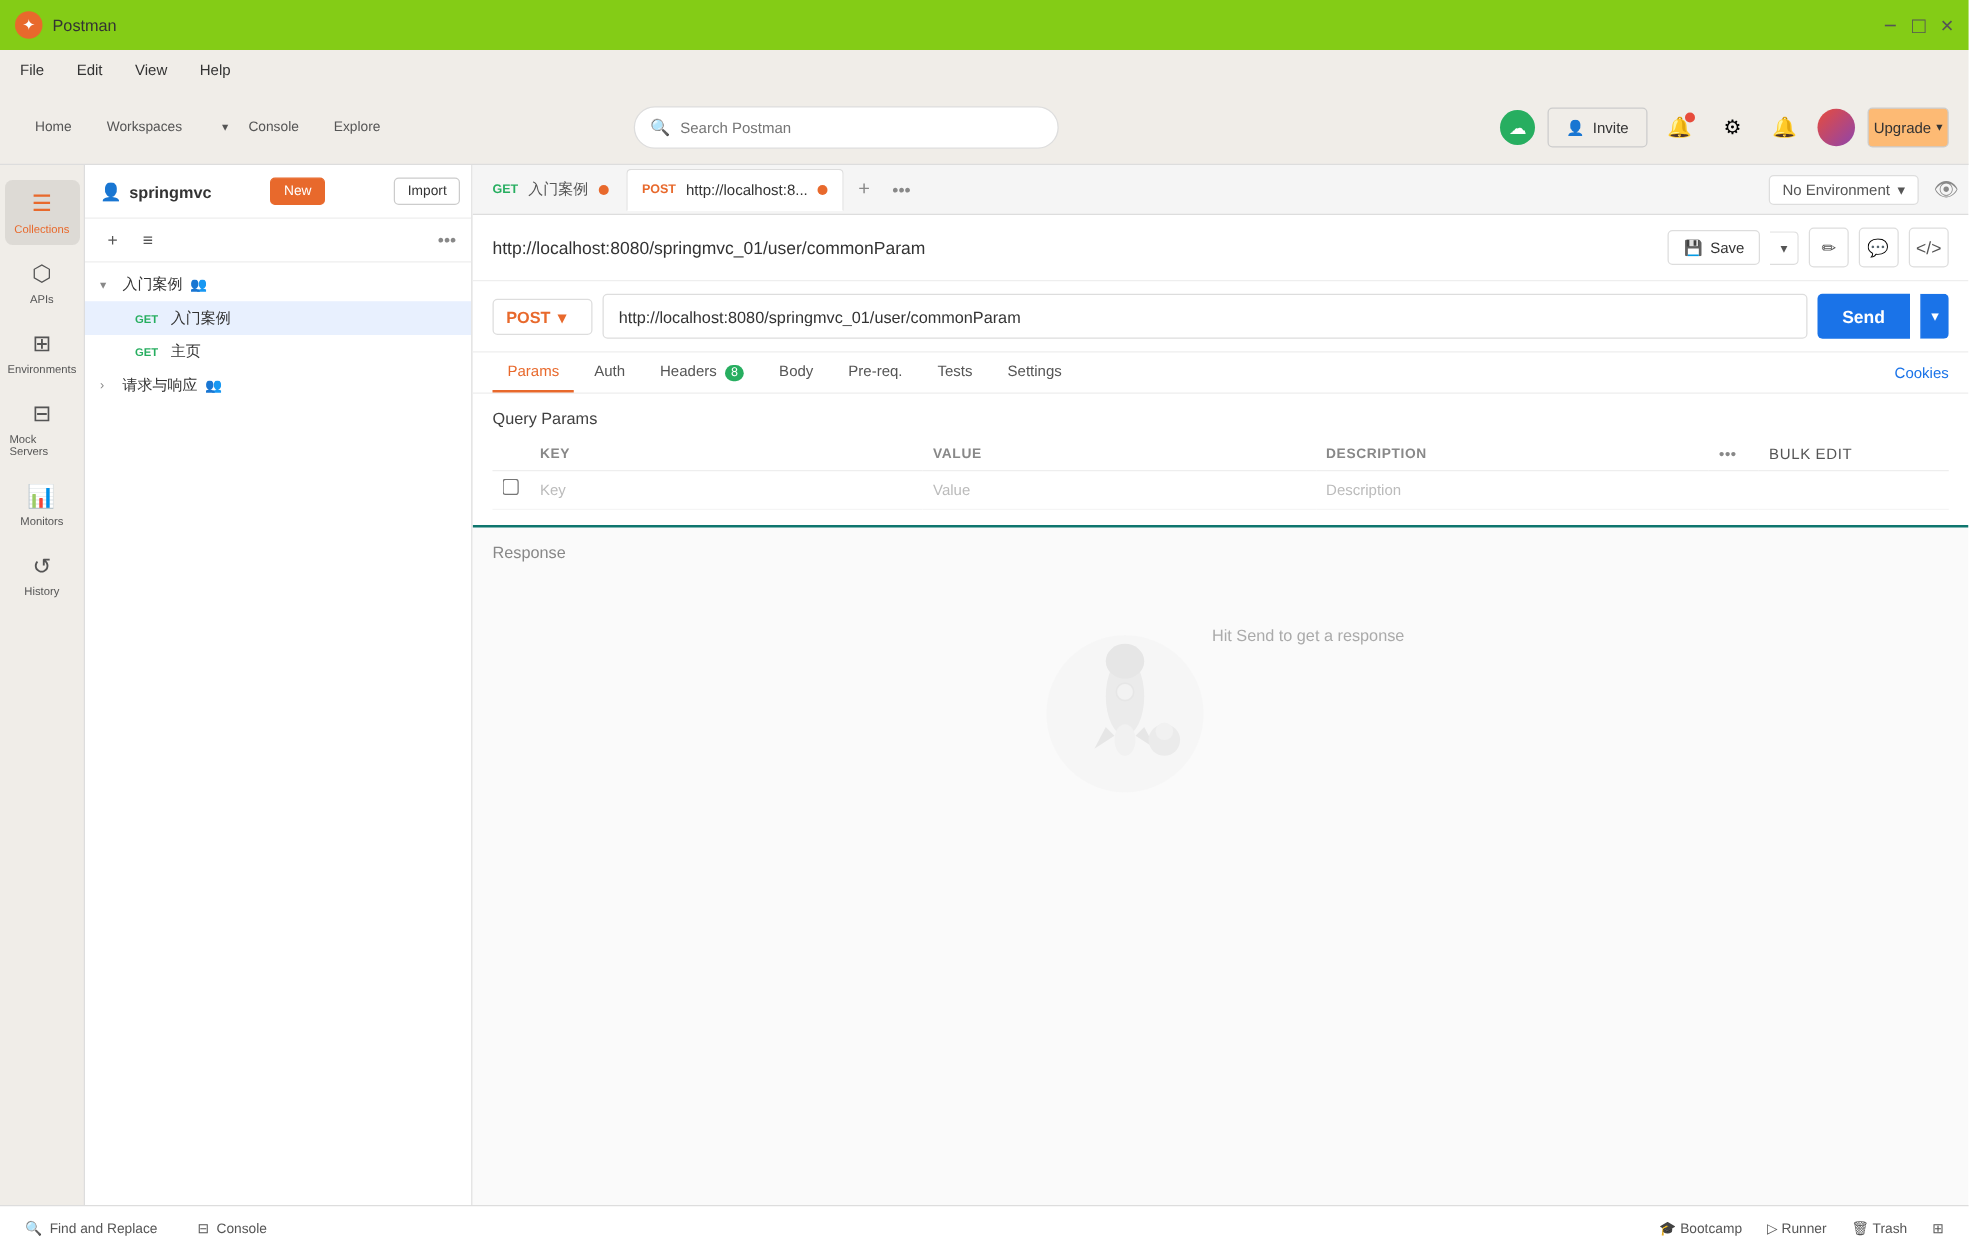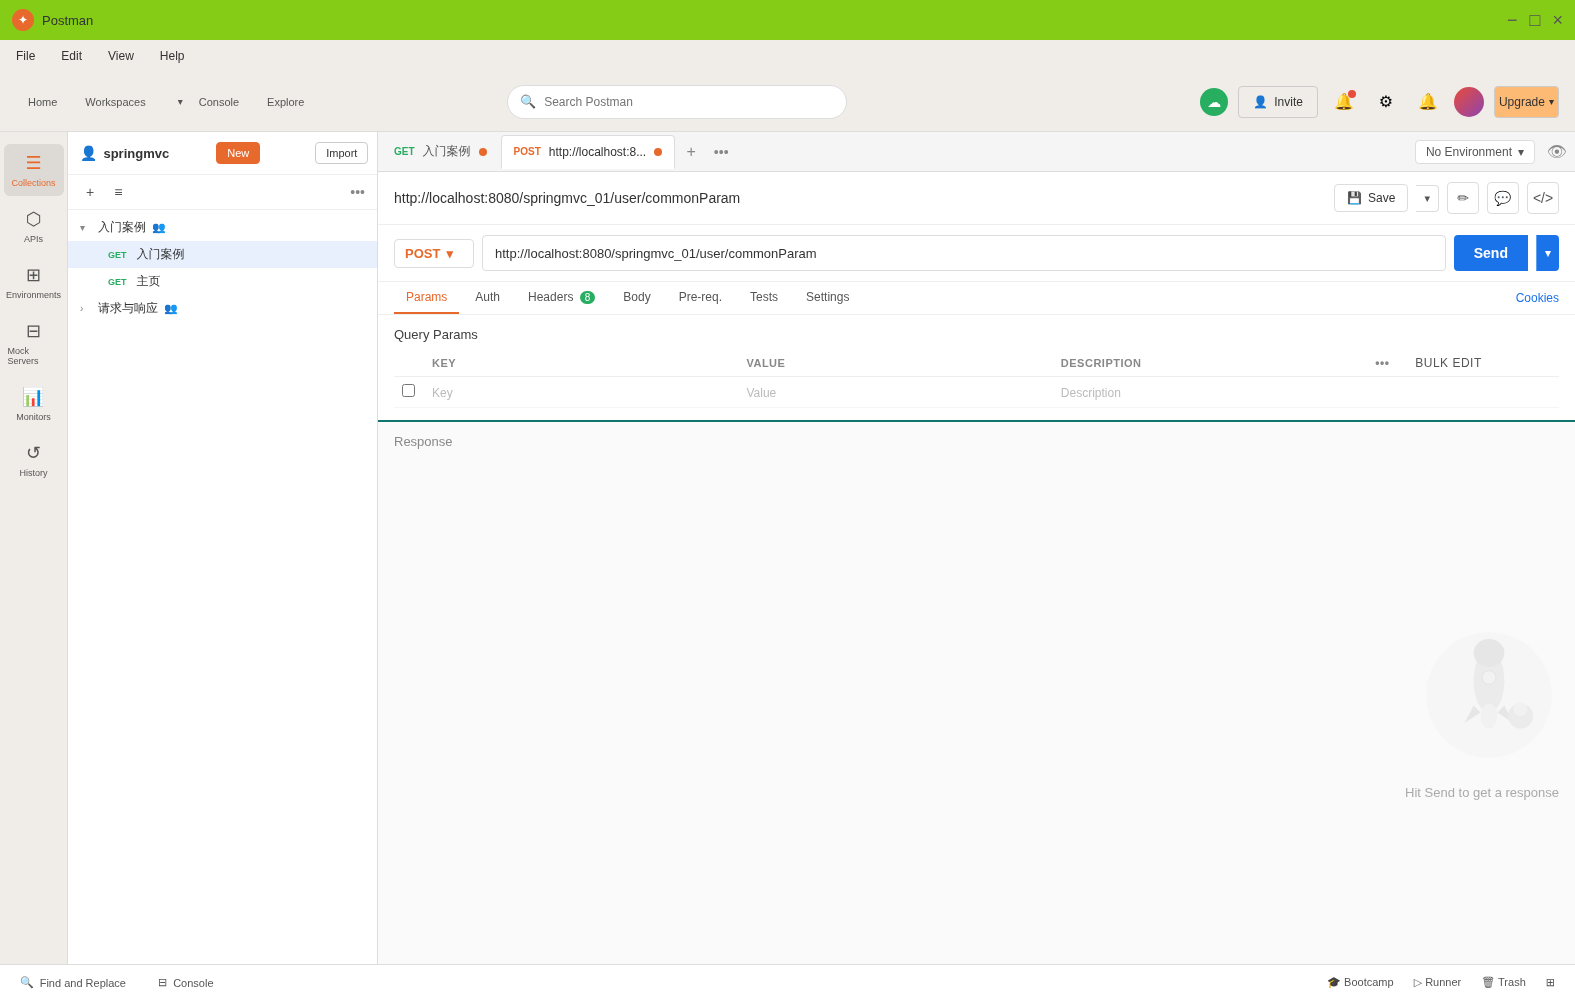--- a/index.html
+++ b/index.html
@@ -385,22 +385,22 @@
       background: #fafafa;
       padding: 12px 16px 0;
       display: flex;
       flex-direction: column;
       align-items: flex-start;
     }
     .response-label { font-size: 13px; color: #888; margin-bottom: 12px; }
     .response-empty {
       flex: 1;
       display: flex;
-      flex-direction: column;
-      align-items: flex-end;
+      flex-direction: row;
+      align-items: flex-start;
       justify-content: center;
       width: 100%;
       padding: 40px 0;
     }
     .rocket-illustration {
       width: 140px;
       height: 140px;
       opacity: 0.3;
       margin-bottom: 20px;
     }

